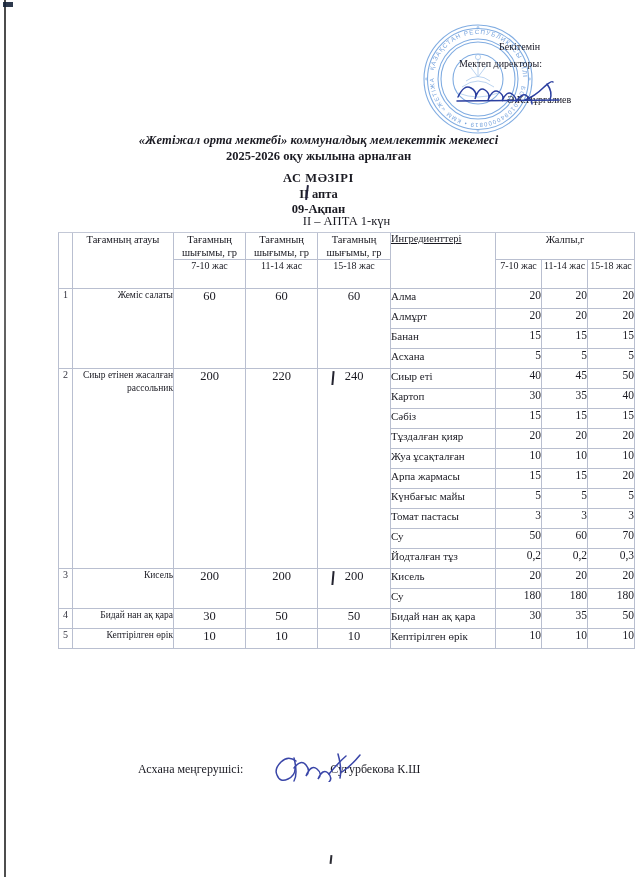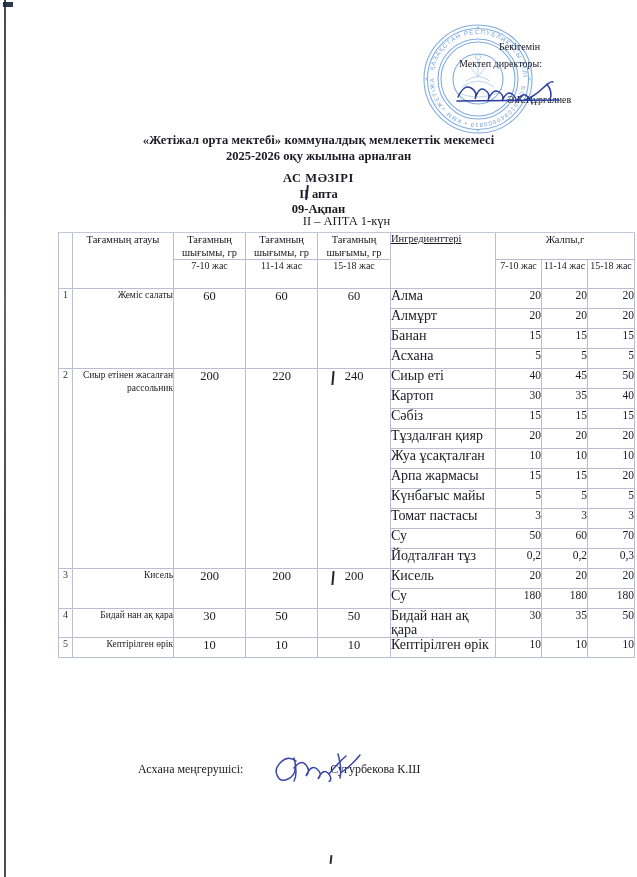--- a/index.html
+++ b/index.html
@@ -77,21 +77,21 @@
     position: absolute;
     left: 0;
     top: 133px;
     width: 637px;
     text-align: center;
     font-weight: bold;
     font-size: 12.5px;
     line-height: 15.5px;
     z-index: 1;
   }
-  .titles .t-org { letter-spacing: .1px; }
+  .titles .t-org { letter-spacing: .1px; font-style: italic; }
   .titles .t-year { }
   .titles .t-menu { letter-spacing: .6px; margin-top: 7px; }
   .titles .t-week { position: relative; display: inline-block; }
   .titles .t-date { }
   .week-tick {
     position: absolute;
     left: 7px;
     top: -2px;
     width: 1.6px;
     height: 15px;
@@ -163,21 +163,21 @@
     padding: 5px 3px 3px 5px;
     text-align: right;
   }
   td.out {
     text-align: center;
     font-size: 12.5px;
     padding-top: 4px;
     position: relative;
   }
   td.ing {
-    font-size: 14px;
+    font-size: 11px;
     line-height: 14px;
     padding: 2px 3px 2px 4px;
     height: 19px;
   }
   td.val {
     text-align: right;
     font-size: 11.5px;
     padding: 2px 6px 2px 3px;
     height: 19px;
     margin-top: 32px;

